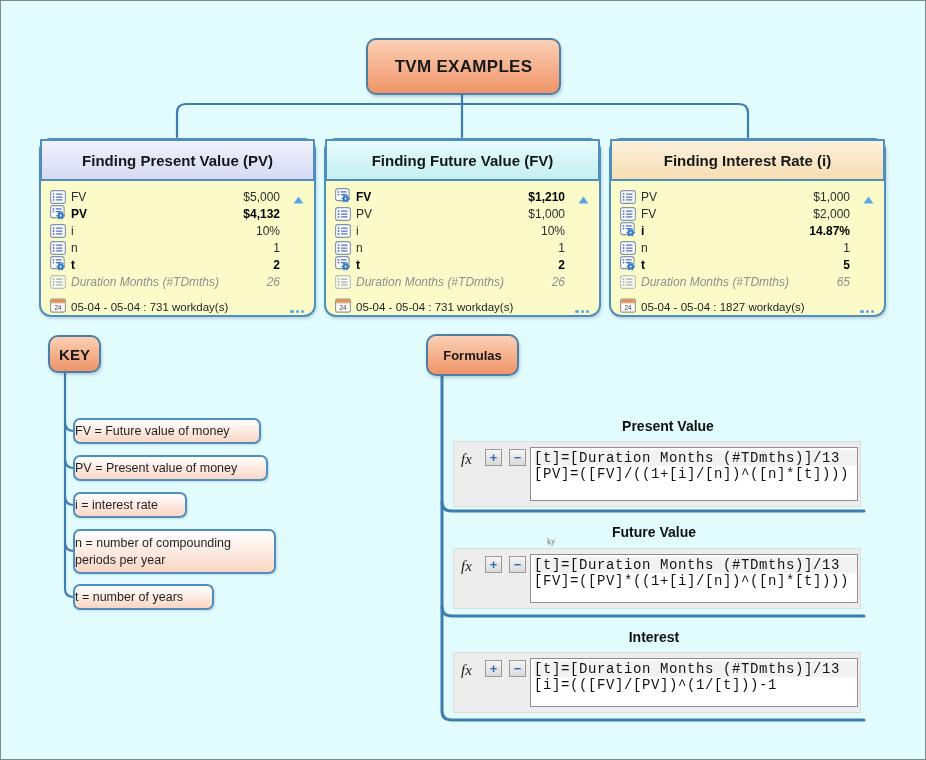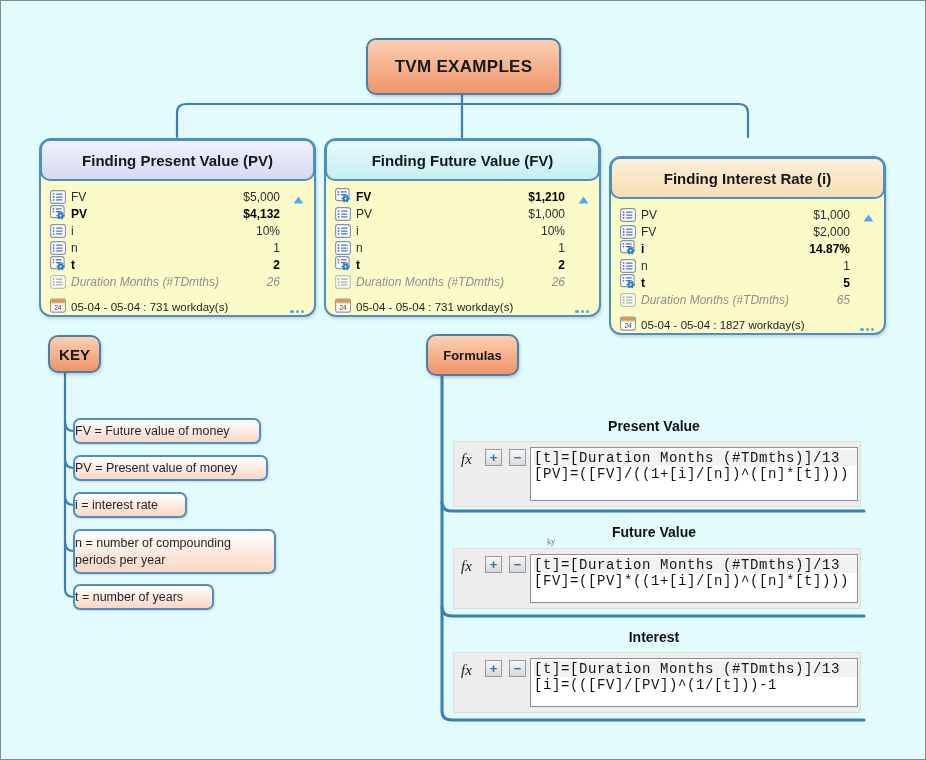--- a/index.html
+++ b/index.html
@@ -36,21 +36,21 @@
   #formulas-node{left:425px;top:333px;width:89px;height:38px;font-size:13px;}
 
   .card{
     position:absolute;top:137px;width:273px;height:175px;
     background:var(--body-yellow);
     border:2px solid var(--card-border);border-radius:12px;
     box-shadow:1px 2px 3px rgba(60,80,100,0.2);
   }
   .card-header{
     position:relative;margin:-1px -1px 0 -1px;height:38px;
-    border:2px solid var(--card-border);border-radius:10px;
+    border:2px solid var(--card-border);border-radius:1px;
     display:flex;align-items:center;justify-content:center;
     font-weight:bold;font-size:15px;color:#14181B;
   }
   .hdr-pv{background:linear-gradient(180deg,#F1F2FC 0%,#D6D9F3 100%);}
   .hdr-fv{background:linear-gradient(180deg,#E7FBFC 0%,#C5EFF1 100%);}
   .hdr-i{background:linear-gradient(180deg,#FCF1DC 0%,#F7DDB2 100%);}
   .card-body{padding:6px 8px 0 9px;}
   .frow{display:flex;align-items:flex-end;height:17px;font-size:12px;color:#2A2D30;}
   .frow .ficon{flex:0 0 21px;display:flex;align-items:center;}
   .frow .flabel{flex:1;white-space:nowrap;overflow:hidden;}
@@ -405,21 +405,21 @@
             <span class="gutter">
               <span class="dots" title="">
                 <i></i>
                 <i></i>
                 <i></i>
               </span>
             </span>
           </div>
         </div>
       </div>
-      <div class="card" style="left: 608px; margin-top: 18px;">
+      <div class="card" style="left: 608px;">
         <div class="card-header hdr-i">Finding Interest Rate (i)</div>
         <div class="card-body">
           <div class="frow">
             <span class="ficon">
               <svg width="16" height="14" viewBox="0 0 16 14">
                 <rect x="0.6" y="0.6" width="14.8" height="12.8" rx="2.4" fill="#FDFDFE" stroke="#8493AC" stroke-width="1.1"></rect>
                 <circle cx="3.6" cy="4.1" r="0.95" fill="#4D6FC4"></circle>
                 <circle cx="3.6" cy="7" r="0.95" fill="#4D6FC4"></circle>
                 <circle cx="3.6" cy="9.9" r="0.95" fill="#4D6FC4"></circle>
                 <rect x="6" y="3.5" width="6.6" height="1.25" rx="0.6" fill="#4D6FC4"></rect>
@@ -553,21 +553,21 @@
       </div>
     </div>
   <div id="key-items-layer">
       <div class="key-item" style="left: 72px; top: 417px; width: 188px; min-height: 26px;">FV = Future value of money</div>
       <div class="key-item" style="left: 72px; top: 454px; width: 195px; min-height: 26px;">PV = Present value of money</div>
       <div class="key-item" style="left: 72px; top: 491px; width: 114px; min-height: 26px;">i = interest rate</div>
       <div class="key-item" style="left: 72px; top: 528px; width: 203px; min-height: 45px;">n = number of compounding periods per year</div>
       <div class="key-item" style="left: 72px; top: 583px; width: 141px; min-height: 26px;">t = number of years</div>
     </div>
   <div id="formula-layer">
-      <div class="f-title" style="top: 417px;">Present Value</div>
+      <div class="f-title" style="top: 417px; padding-left: 14px;">Present Value</div>
       <div class="f-panel" style="top: 440px; height: 66px;">
         <span class="fx">fx</span>
         <button class="fbtn plus">+</button>
         <button class="fbtn minus">−</button>
         <div class="f-inset"><div class="f-line first">[t]=[Duration Months (#TDmths)]/13</div><div class="f-line">[PV]=([FV]/((1+[i]/[n])^([n]*[t])))</div></div>
       </div>
       <div class="f-title" style="top: 523px;">Future Value</div>
       <div class="f-panel" style="top: 547px; height: 61px;">
         <span class="fx">fx</span>
         <button class="fbtn plus">+</button>

